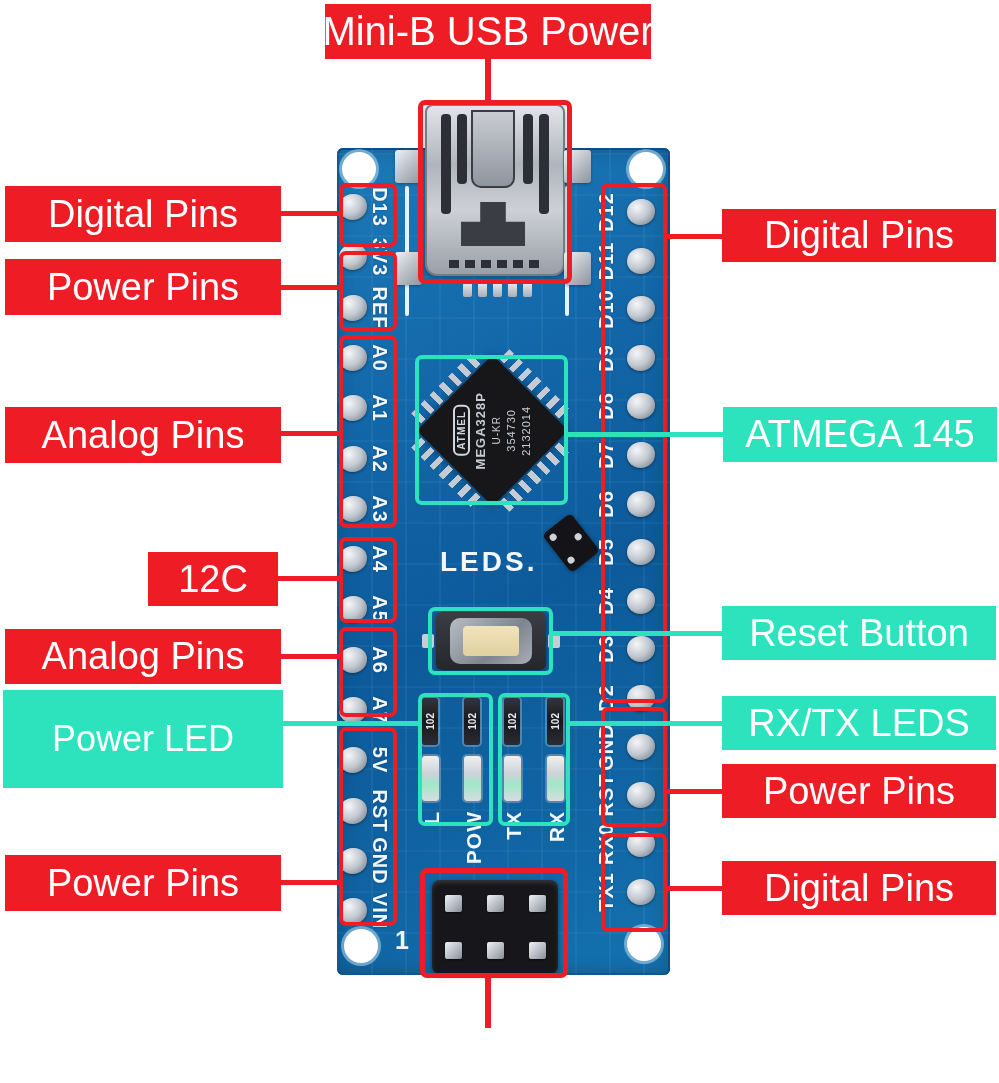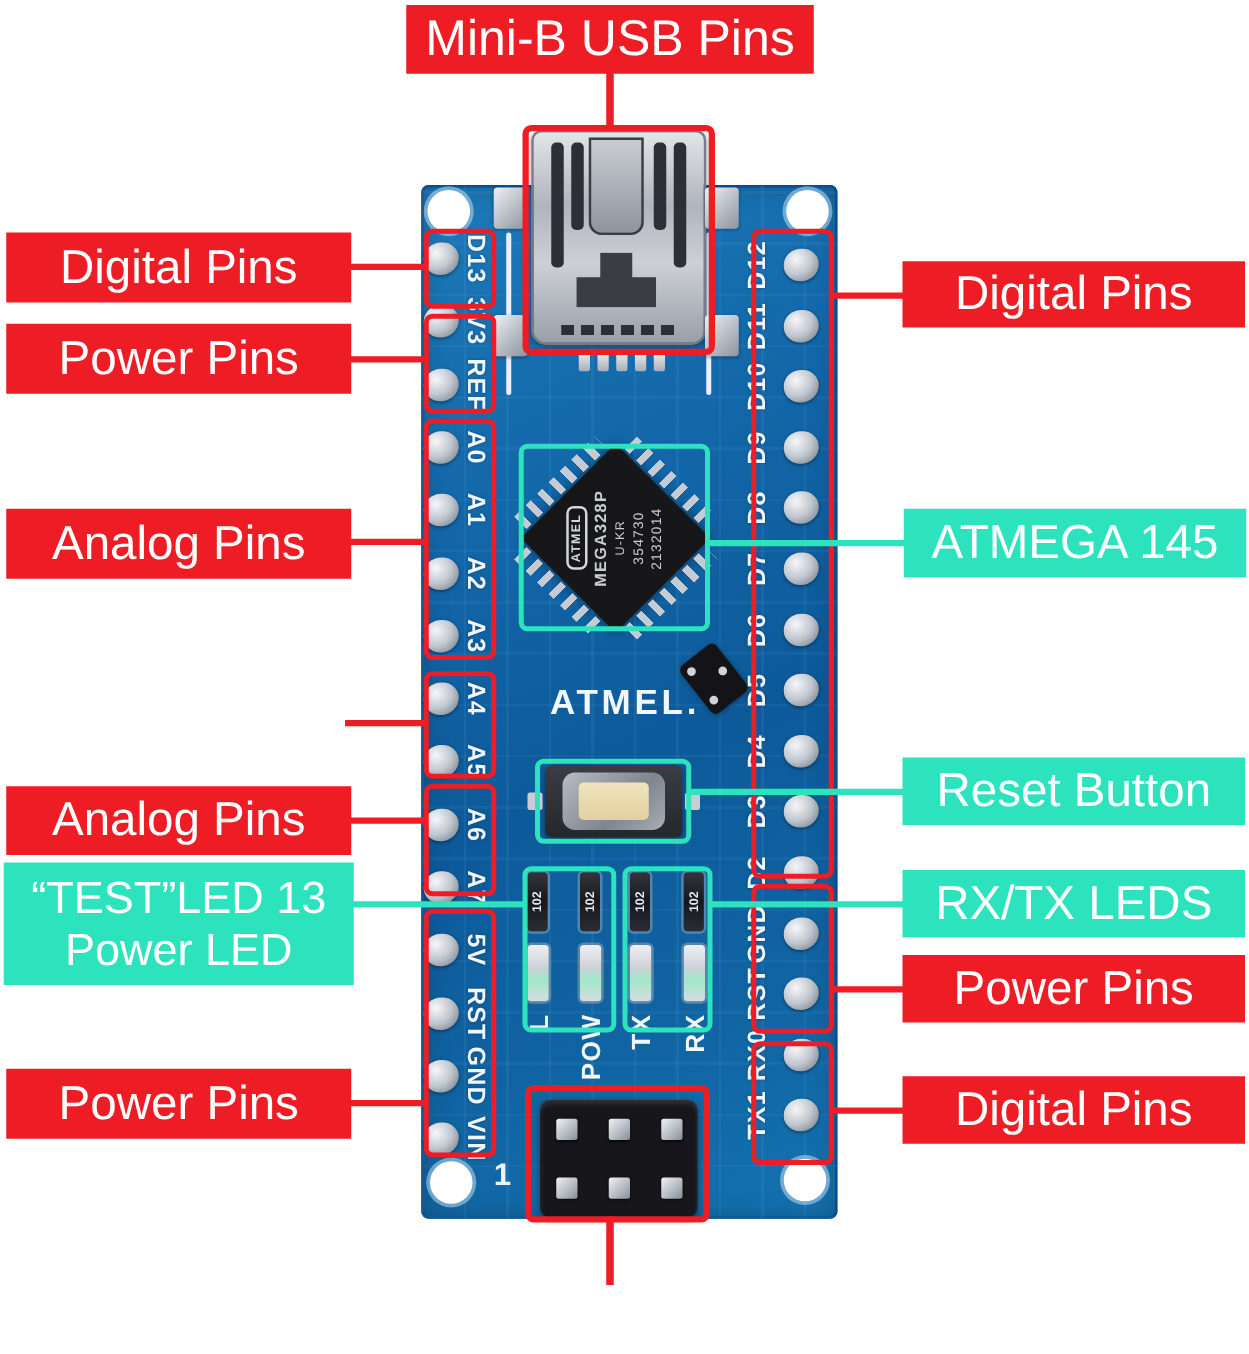--- a/index.html
+++ b/index.html
@@ -208,21 +208,21 @@
         <div class="chip-face">
           <span class="chip-brand">ATMEL</span>
           <span class="vtext chip-l1">MEGA328P</span>
           <span class="vtext chip-l2">U-KR</span>
           <span class="vtext chip-l3">354730</span>
           <span class="vtext chip-l4">2132014</span>
         </div>
       </div>
     </div>
 
-    <div class="nano-name">ATMEL.</div>
+    <div class="nano-name">LEDS.</div>
 
     <div class="blackcomp">
       <i style="left:4px;top:5px;"></i>
         <i style="left:4px;top:34px;"></i>
         <i style="left:24px;top:20px;"></i>
     </div>
 
     <div class="reset">
       <div class="tab" style="left:-14px;"></div>
       <div class="tab" style="right:-14px;"></div>
@@ -355,36 +355,38 @@
   <div class="hline ln-l6"></div>
   <div class="hline ln-r0"></div>
   <div class="hline tealc ln-r1"></div>
   <div class="hline tealc ln-r2"></div>
   <div class="hline tealc ln-r3"></div>
   <div class="hline ln-r4"></div>
   <div class="hline ln-r5"></div>
   <div class="vline ln-icsp"></div>
 
   <div class="label red lb-usb">
-      <span>Mini-B USB Pins</span>
+      <span>Mini-B USB Power</span>
     </div>
   <div class="label red lb-l0">
       <span>Digital Pins</span>
     </div>
   <div class="label red lb-l1">
       <span>Power Pins</span>
     </div>
   <div class="label red lb-l2">
       <span>Analog Pins</span>
     </div>
+  <div class="label red lb-l3">
+      <span>12C</span>
+    </div>
   <div class="label red lb-l4">
       <span>Analog Pins</span>
     </div>
   <div class="label teal lb-l5">
-    <span>“TEST”LED 13</span>
     <span>Power LED</span>
   </div>
   <div class="label red lb-l6">
       <span>Power Pins</span>
     </div>
   <div class="label red lb-r0">
       <span>Digital Pins</span>
     </div>
   <div class="label teal lb-r1">
       <span>ATMEGA 145</span>

